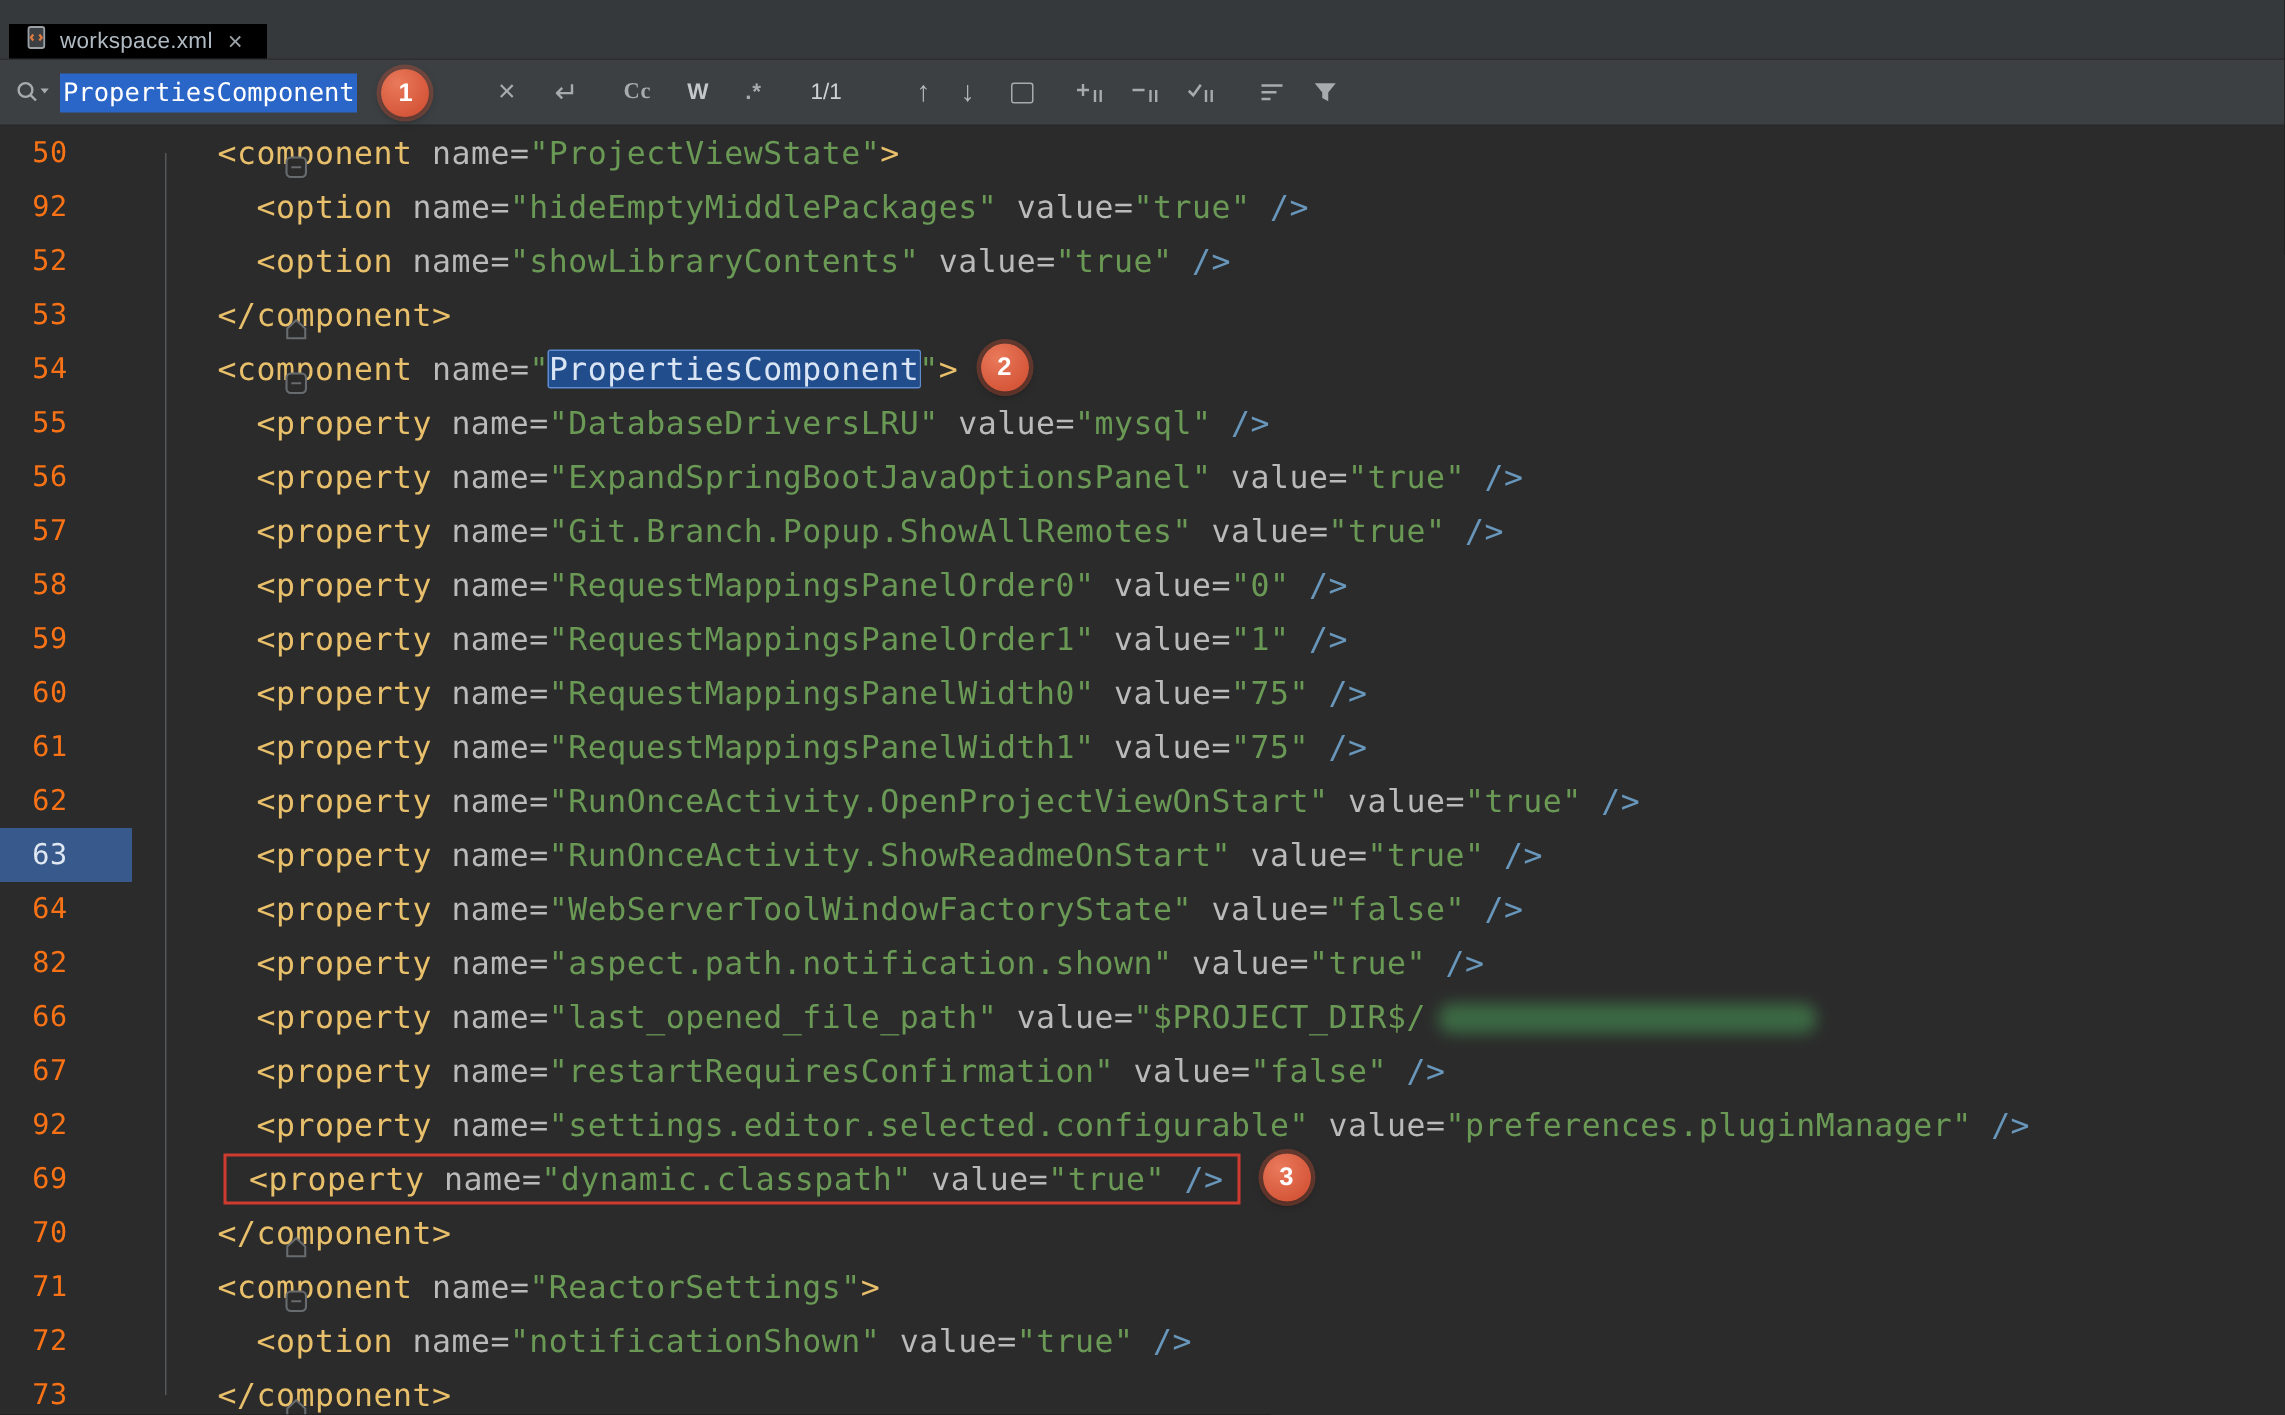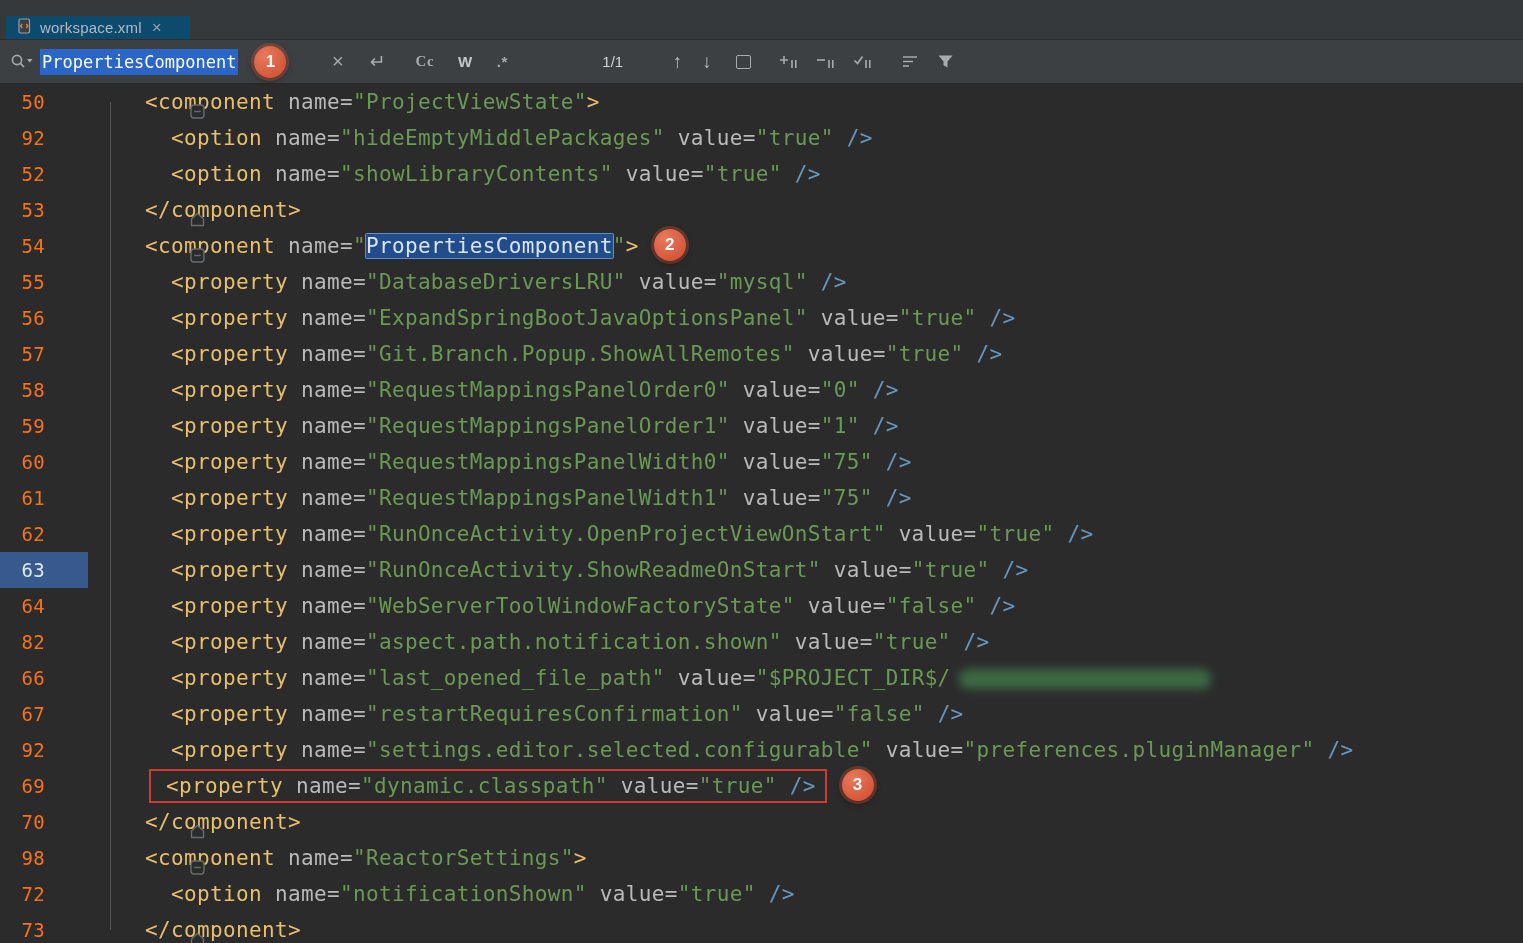--- a/index.html
+++ b/index.html
@@ -8,21 +8,21 @@
     position:relative; width:1523px; height:943px; overflow:hidden;
     background:#2b2b2b; font-family:"Liberation Sans", sans-serif;
   }
 
   
   .tabbar {
     height:40px; background:#36393b; display:flex; align-items:stretch;
     border-bottom:1px solid #2c2e30;
   }
   .tab {
-    margin-left:6px; padding:0 26px 0 10px; background:#0c4a6e;
+    margin-left:6px; padding:0 14px 0 10px; background:#000000;
     display:flex; align-items:center; gap:8px; cursor:pointer;margin-top:16px;
   }
   .tab-label { color:#b0bac2; font-size:15px; letter-spacing:0.2px; }
   .tab-close { color:#9aa0a4; font-size:17px; line-height:1; padding:0 2px; }
 
   
   .searchbar {
     height:44px; background:#3c4043; display:flex; align-items:center;
     border-bottom:1px solid #272829; color:#a7abad;
   }
@@ -32,21 +32,21 @@
     overflow:visible; font-family:"DejaVu Sans Mono", monospace; font-size:17px;
   }
   .search-sel { background:#2a65c8; color:#ffffff; padding:3px 2px; white-space:pre; }
   .sb-btn { color:#a7abad; cursor:pointer; display:flex; align-items:center; justify-content:center; }
   .clear-x { font-size:20px; margin-left:10px; }
   .newline { font-size:19px; margin-left:26px; }
   .toggle { font-size:15px; font-weight:bold; letter-spacing:0.5px; }
   .t-cc { margin-left:30px;font-family:Liberation Serif, serif; }
   .t-w  { margin-left:24px; color:#c3c7ca; }
   .t-rx { margin-left:24px; }
-  .count { margin-left:87px; color:#cfd2d4; font-size:15px; width:36px; text-align:center; }
+  .count { margin-left:25px; color:#cfd2d4; font-size:15px; width:36px; text-align:center; }
   .arrow { font-size:19px; color:#b3b8bc; }
   .a-up { margin-left:42px; } .a-dn { margin-left:20px; }
   .sq-icon { margin-left:24px; width:15px; height:14px; border:1.6px solid #a7abad; border-radius:2px; }
   .cluster { margin-left:28px; display:flex; align-items:center; gap:18px; }
   .cluster svg { display:block; }
 
   
   .step-badge {
     display:inline-flex; align-items:center; justify-content:center;
     width:32px; height:32px; border-radius:50%;
@@ -280,21 +280,21 @@
       <div class="line">
         <div class="gutter">70</div>
         <div class="foldcol">
           <span class="marker"><svg width="15" height="15" viewBox="0 0 15 15">
               <path d="M1.5 13.5 V7 L7.5 1.5 L13.5 7 V13.5 Z" fill="#2b2b2b" stroke="#686c6f" stroke-width="1.4"></path>
             </svg></span>
         </div>
         <div class="code"><span class="tk-t">&lt;/component&gt;</span></div>
       </div>
       <div class="line">
-        <div class="gutter">98</div>
+        <div class="gutter">71</div>
         <div class="foldcol">
           <span class="marker"><svg width="15" height="15" viewBox="0 0 15 15">
               <rect x="1" y="1" width="13" height="13" rx="3" fill="#2b2b2b" stroke="#686c6f" stroke-width="1.4"></rect>
               <line x1="4.2" y1="7.5" x2="10.8" y2="7.5" stroke="#686c6f" stroke-width="1.4"></line>
             </svg></span>
         </div>
         <div class="code"><span class="tk-t">&lt;component </span><span class="tk-a">name</span><span class="tk-e">=</span><span class="tk-v">"ReactorSettings"</span><span class="tk-t">&gt;</span></div>
       </div>
       <div class="line">
         <div class="gutter">72</div>

